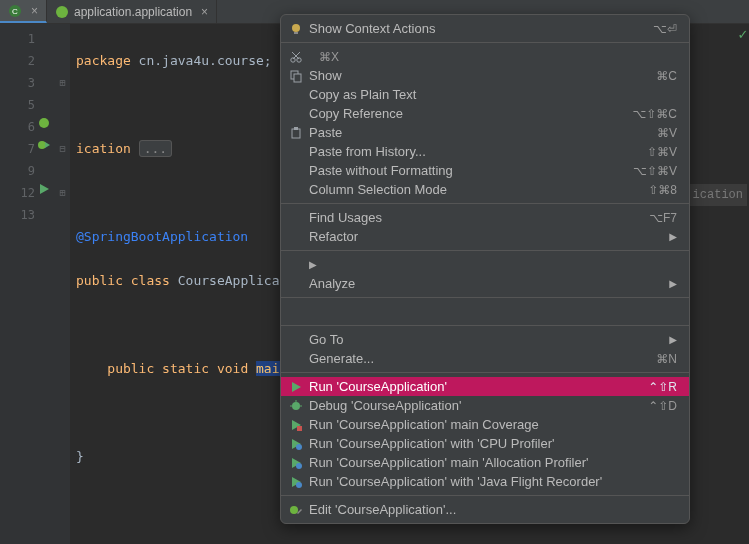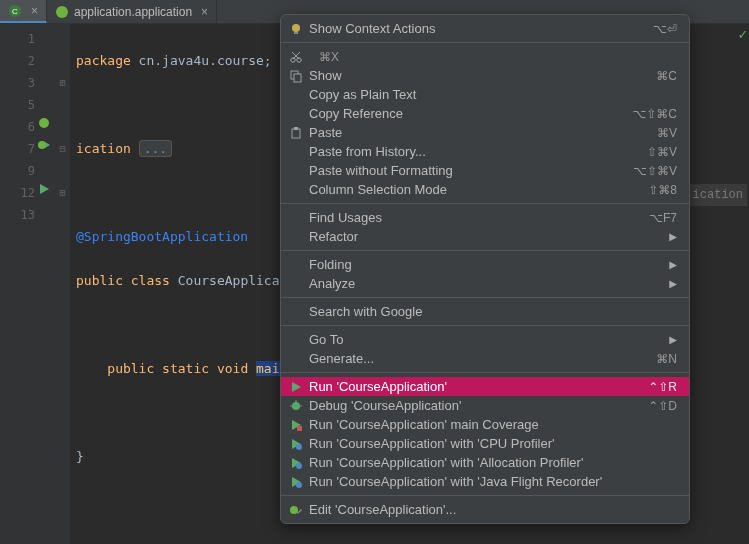--- a/index.html
+++ b/index.html
@@ -329,32 +329,30 @@
       <span class="menu-shortcut">⌥F7</span>
     </div>
     <div class="menu-item">
       <span class="menu-icon"></span>
       <span class="menu-label">Refactor</span>
       <span class="menu-arrow">▶</span>
     </div>
     <div class="menu-sep"></div>
     <div class="menu-item">
       <span class="menu-icon"></span>
-      <span class="menu-label">Folding</span>
       <span class="menu-arrow">▶</span>
     </div>
     <div class="menu-item">
       <span class="menu-icon"></span>
       <span class="menu-label">Analyze</span>
       <span class="menu-arrow">▶</span>
     </div>
     <div class="menu-sep"></div>
     <div class="menu-item">
       <span class="menu-icon"></span>
-      <span class="menu-label">Search with Google</span>
       <span class="menu-shortcut"></span>
     </div>
     <div class="menu-sep"></div>
     <div class="menu-item">
       <span class="menu-icon"></span>
       <span class="menu-label">Go To</span>
       <span class="menu-arrow">▶</span>
     </div>
     <div class="menu-item">
       <span class="menu-icon"></span>
@@ -403,21 +401,21 @@
       <span class="menu-label">Run 'CourseApplication' with 'CPU Profiler'</span>
       <span class="menu-shortcut"></span>
     </div>
     <div class="menu-item">
       <span class="menu-icon">
         <svg width="14" height="14">
           <polygon points="3,2 12,7 3,12" fill="#59a869"></polygon>
           <circle cx="10" cy="10" r="3" fill="#4a88c7"></circle>
         </svg>
       </span>
-      <span class="menu-label">Run 'CourseApplication' with 'Allocation Profiler'</span>
+      <span class="menu-label">Run 'CourseApplication' main 'Allocation Profiler'</span>
       <span class="menu-shortcut"></span>
     </div>
     <div class="menu-item">
       <span class="menu-icon">
         <svg width="14" height="14">
           <polygon points="3,2 12,7 3,12" fill="#59a869"></polygon>
           <circle cx="10" cy="10" r="3" fill="#4a88c7"></circle>
         </svg>
       </span>
       <span class="menu-label">Run 'CourseApplication' with 'Java Flight Recorder'</span>

